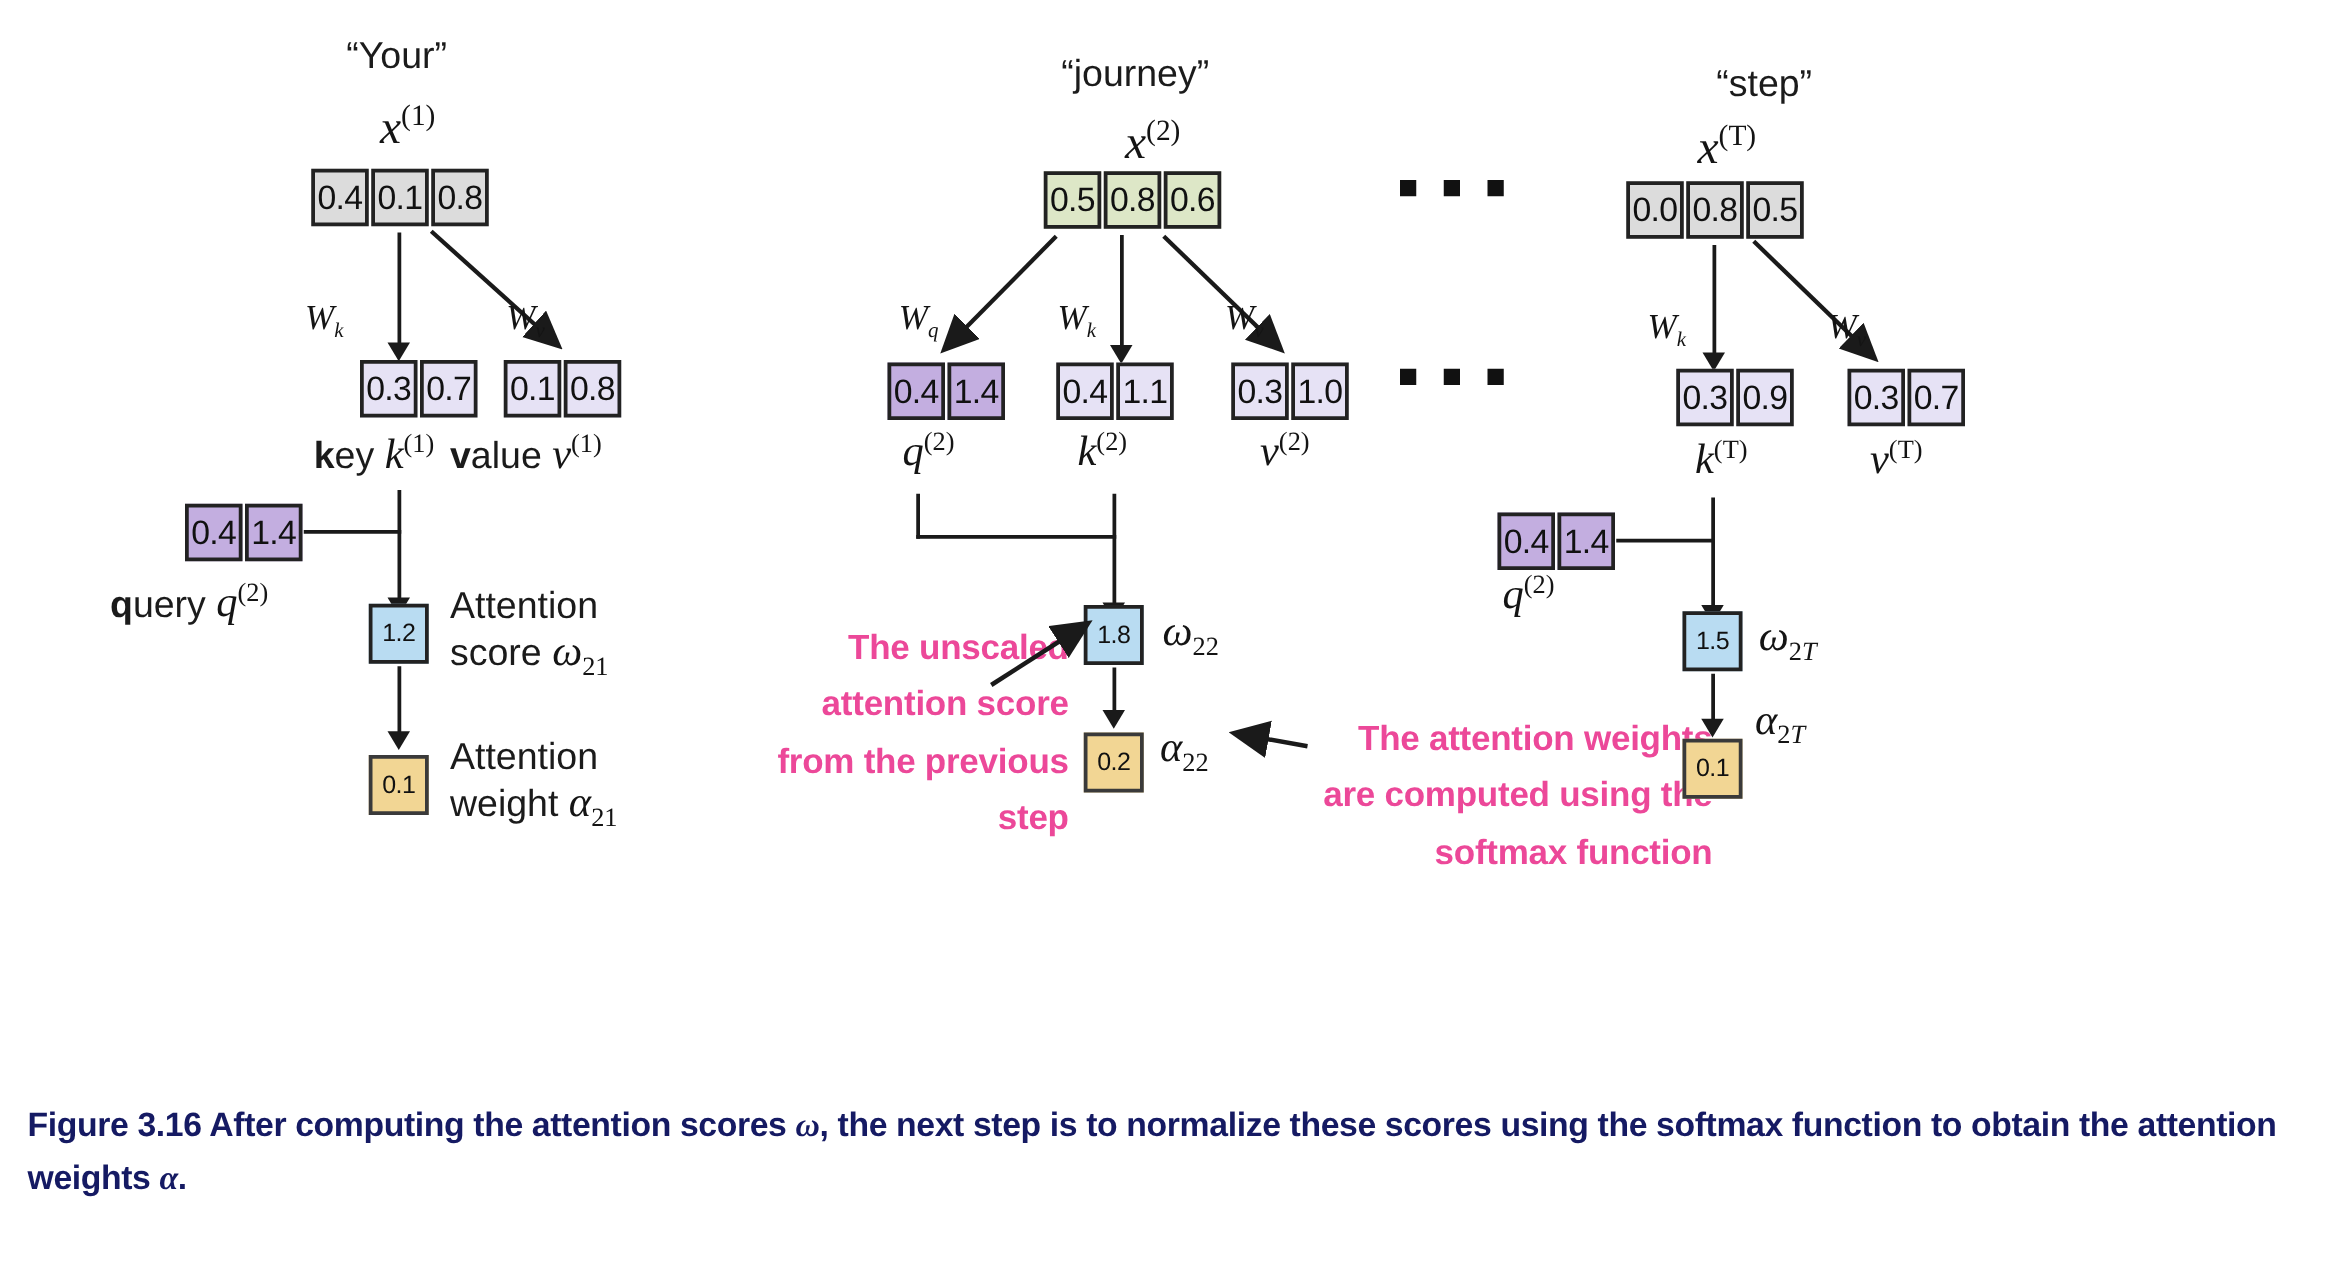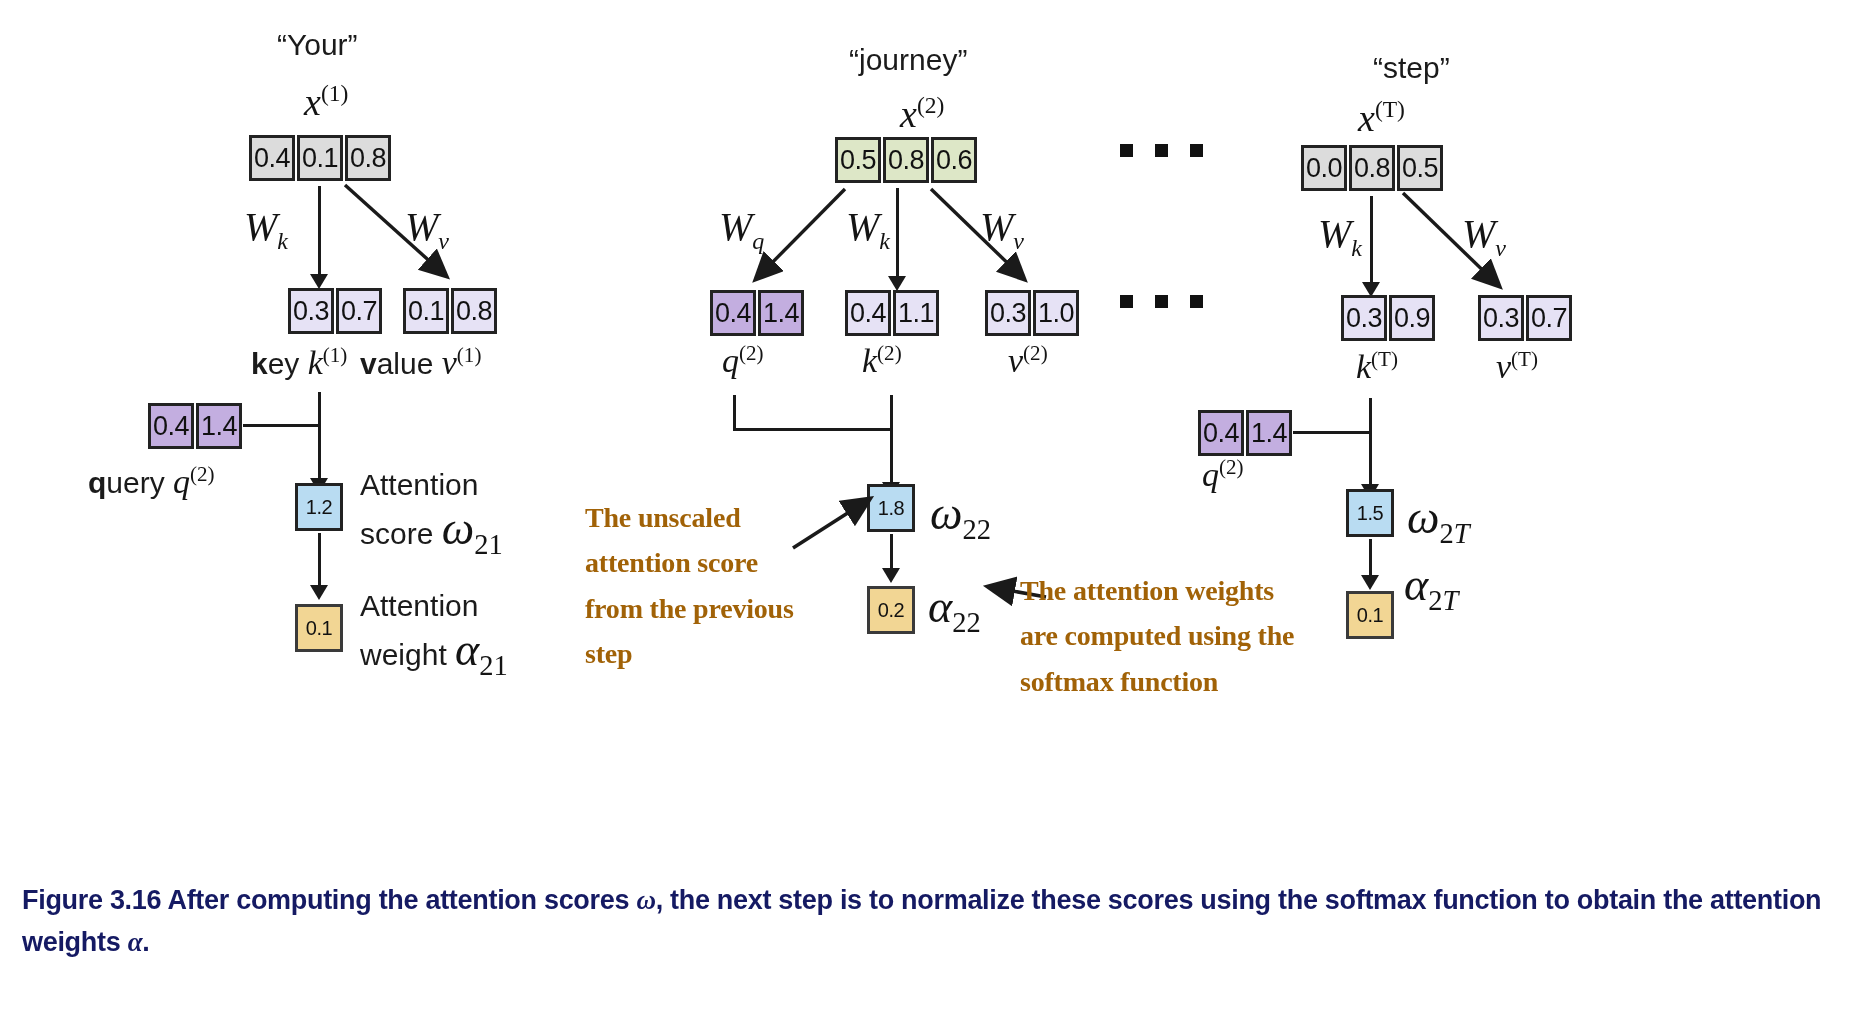--- a/index.html
+++ b/index.html
@@ -32,43 +32,43 @@
 
   
   .math{
     font-family:"Liberation Serif","DejaVu Serif",serif;
     font-style:italic;
     color:#141414;
     white-space:nowrap;
   }
   .math sup, .math sub{font-style:normal;font-size:.62em;}
   .math .it-sub{font-style:italic;}
-  .mw{font-size:40px;}            
+  .mw{font-size:28px;margin-top:36px;}            
   .mw sub{font-size:.6em;font-style:italic;}
   .mx{font-size:38px;}            
   .mk{font-size:38px;}            
-  .mom{font-size:46px;}           
+  .mom{font-size:34px;}           
 
   
   .lbl{
     font-family:"Liberation Sans","DejaVu Sans",sans-serif;
     font-size:30px;color:#1b1b1b;white-space:nowrap;line-height:1.18;
   }
   .lbl .b{font-weight:bold;}
 
   .word{
     font-family:"Liberation Sans","DejaVu Sans",sans-serif;
     font-size:30px;color:#1b1b1b;white-space:nowrap;
   }
 
   
   .anno{
-    font-family:Liberation Serif, serif;
+    font-family:Liberation Sans, sans-serif;
     font-weight:bold;font-size:28px;line-height:1.62;
-    color:#a16207;text-align:left;white-space:pre-line;
+    color:#ec4899;text-align:right;white-space:pre-line;
     letter-spacing:-0.2px;
   }
 
   
   .dots{position:absolute;display:flex;gap:22px;}
   .dots i{display:block;width:13px;height:13px;background:#111;}
 
   
   .vline{position:absolute;background:#1a1a1a;width:3px;}
   .hline{position:absolute;background:#1a1a1a;height:3px;}

